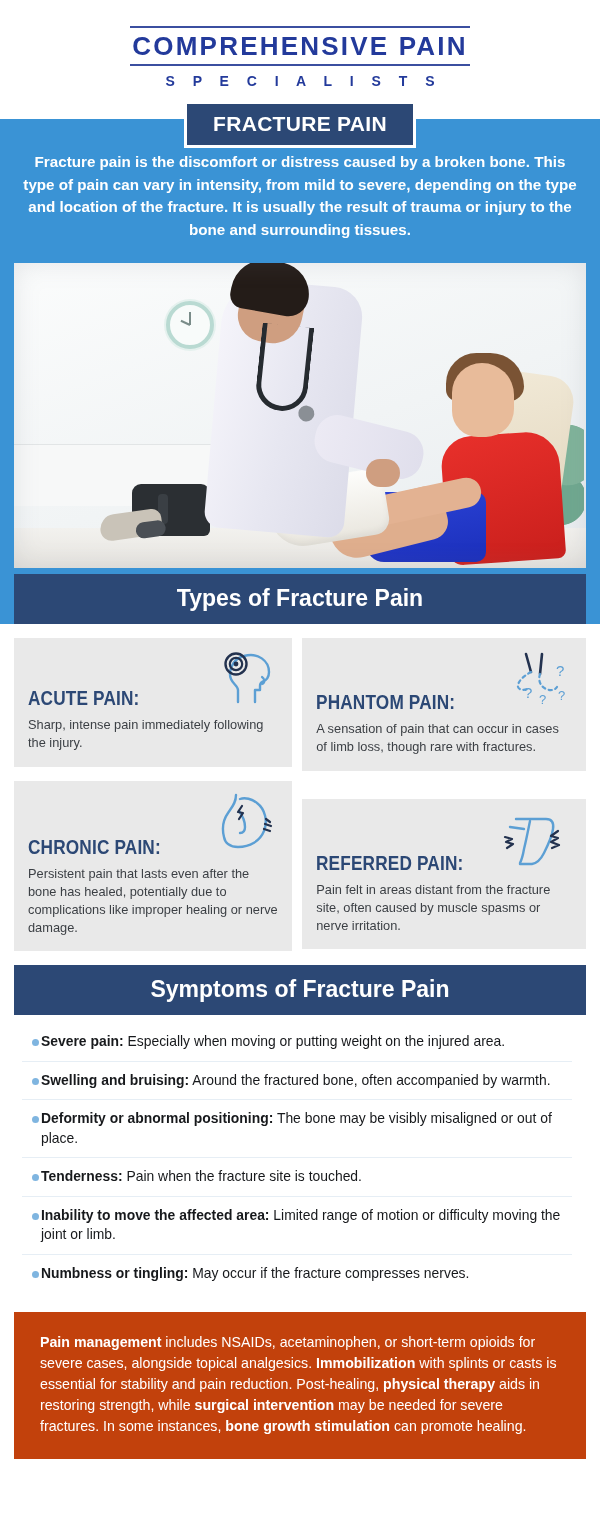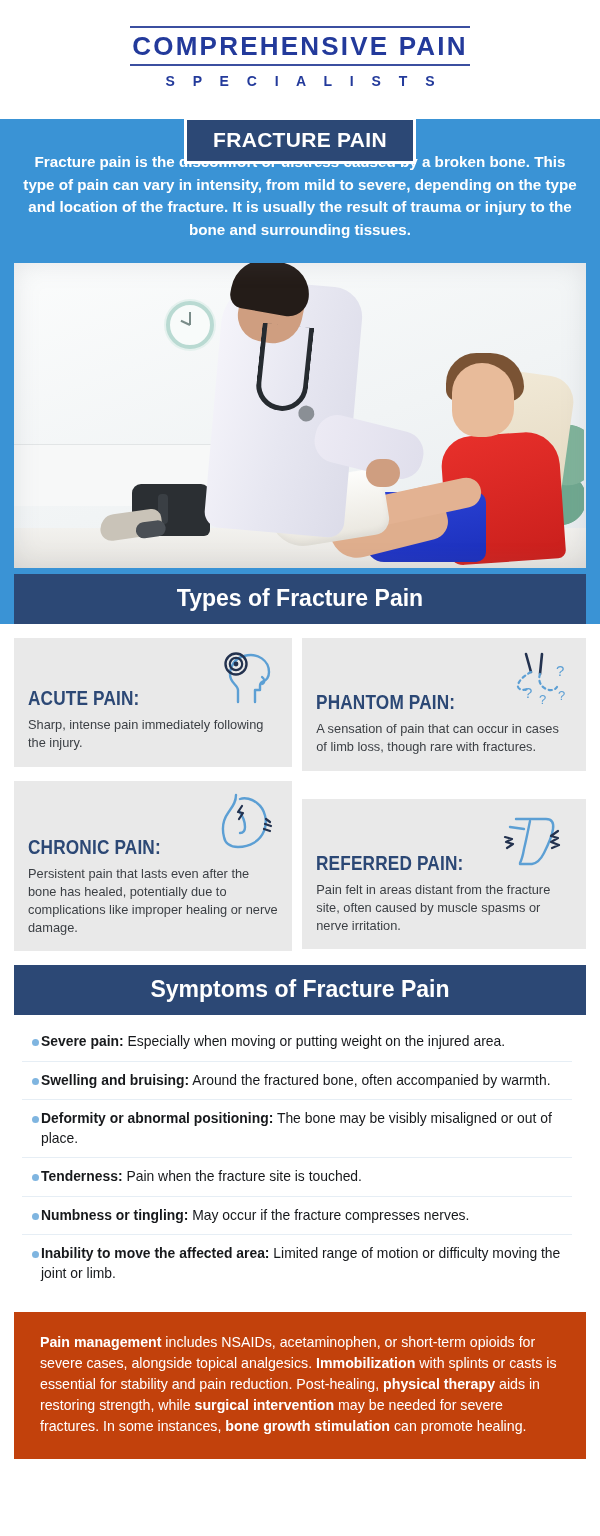--- a/index.html
+++ b/index.html
@@ -24,21 +24,21 @@
     font-size: 14px; font-weight: 700; letter-spacing: 7px;
     color: #233a9b; padding-top: 7px; padding-left: 7px;
   }
 
   
   .badge-row { position: relative; text-align:center; height: 36px; z-index: 5; }
   .title-badge {
     display:inline-block; background:#2c4875; color:#fff;
     font-size: 21px; font-weight: 700; letter-spacing: .3px;
     padding: 8px 26px 9px; border: 3px solid #ffffff;
-    position: relative; top: 16px;
+    position: relative; top: 0;
   }
 
   
   .intro {
     background:#3a93d5; margin: -18px 0 0 0; padding: 32px 22px 16px;
     text-align:center;
   }
   .intro p {
     color:#fff; font-size: 15.2px; line-height: 1.48; font-weight: 700;
   }
@@ -323,25 +323,25 @@
         <div class="sym-item">
           <span class="dot"></span>
           <div class="sym-text"><b>Deformity or abnormal positioning:</b> The bone may be visibly misaligned or out of place.</div>
         </div>
         <div class="sym-item">
           <span class="dot"></span>
           <div class="sym-text"><b>Tenderness:</b> Pain when the fracture site is touched.</div>
         </div>
         <div class="sym-item">
           <span class="dot"></span>
+          <div class="sym-text"><b>Inability to move the affected area:</b> Limited range of motion or difficulty moving the joint or limb.</div>
+        </div>
+        <div class="sym-item">
+          <span class="dot"></span>
           <div class="sym-text"><b>Numbness or tingling:</b> May occur if the fracture compresses nerves.</div>
-        </div>
-        <div class="sym-item">
-          <span class="dot"></span>
-          <div class="sym-text"><b>Inability to move the affected area:</b> Limited range of motion or difficulty moving the joint or limb.</div>
         </div>
       </div>
   </div>
 
   <div class="footer-wrap">
     <div class="footer" id="footer-panel"><b>Pain management</b><span> includes NSAIDs, acetaminophen, or short-term opioids for severe cases, alongside topical analgesics. </span><b>Immobilization</b><span> with splints or casts is essential for stability and pain reduction. Post-healing, </span><b>physical therapy</b><span> aids in restoring strength, while </span><b>surgical intervention</b><span> may be needed for severe fractures. In some instances, </span><b>bone growth stimulation</b><span> can promote healing.</span></div>
   </div>
 
 </div>
 

